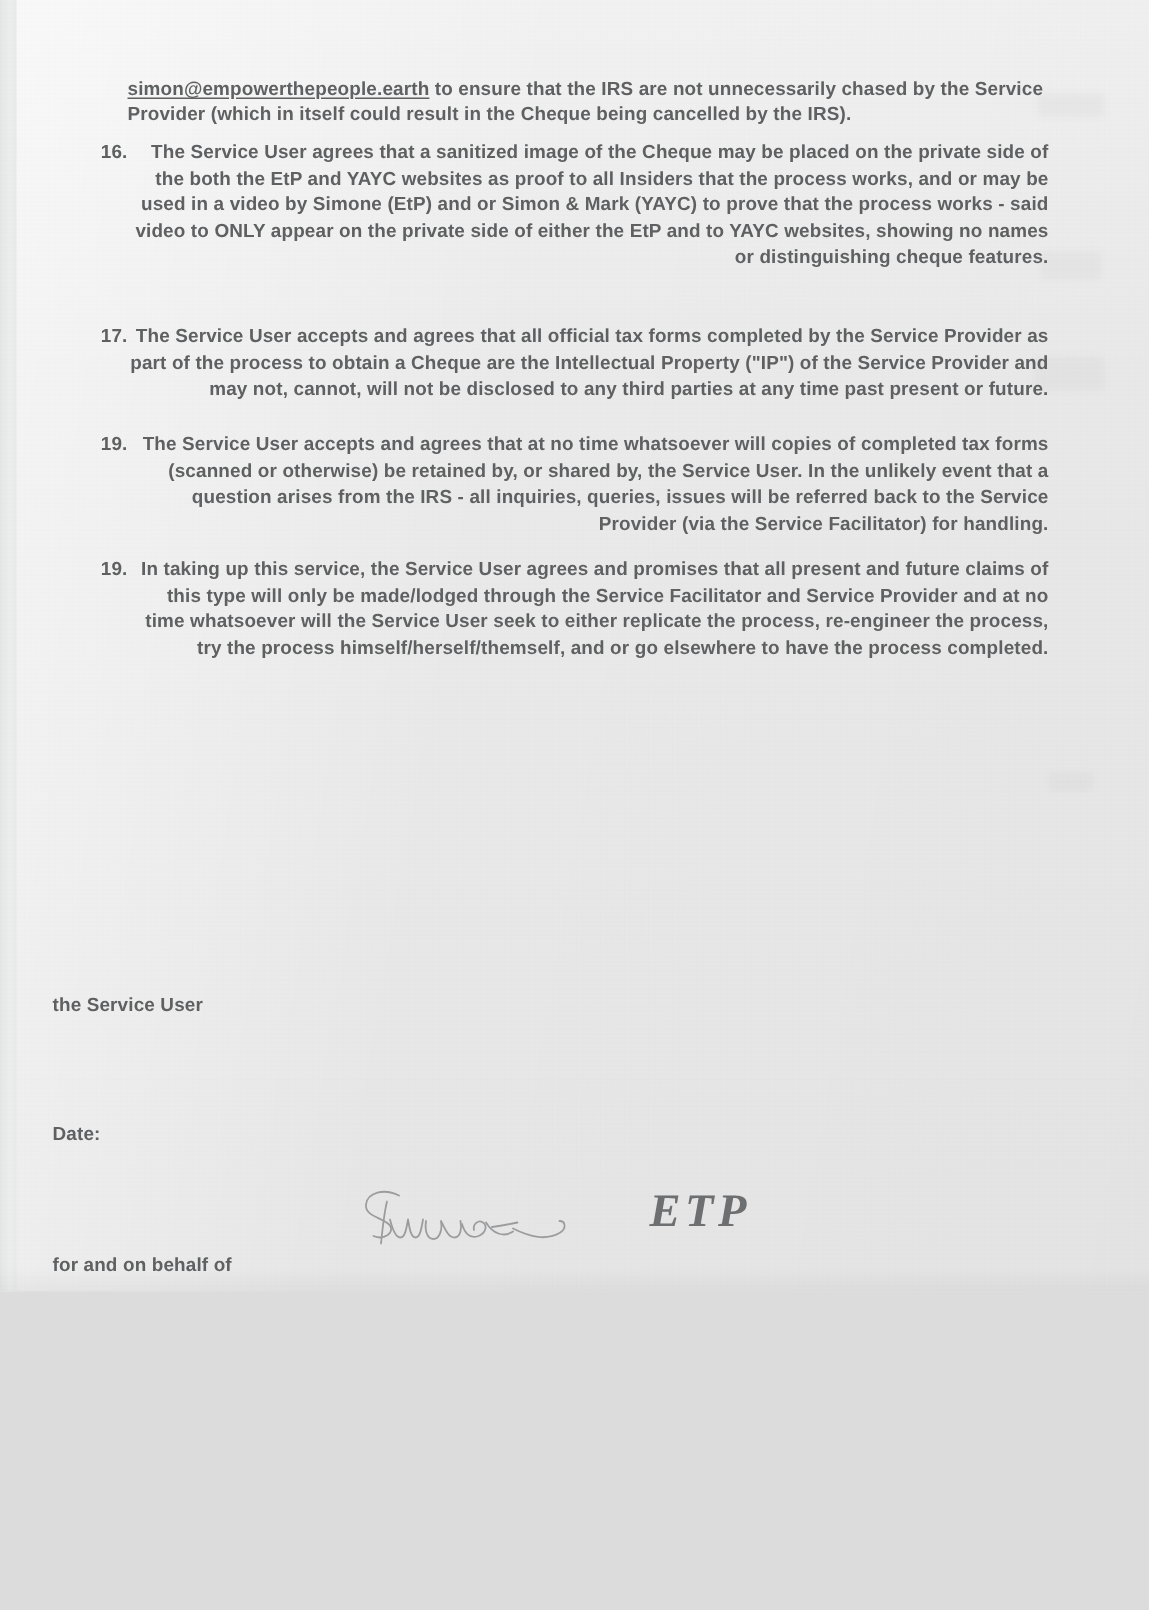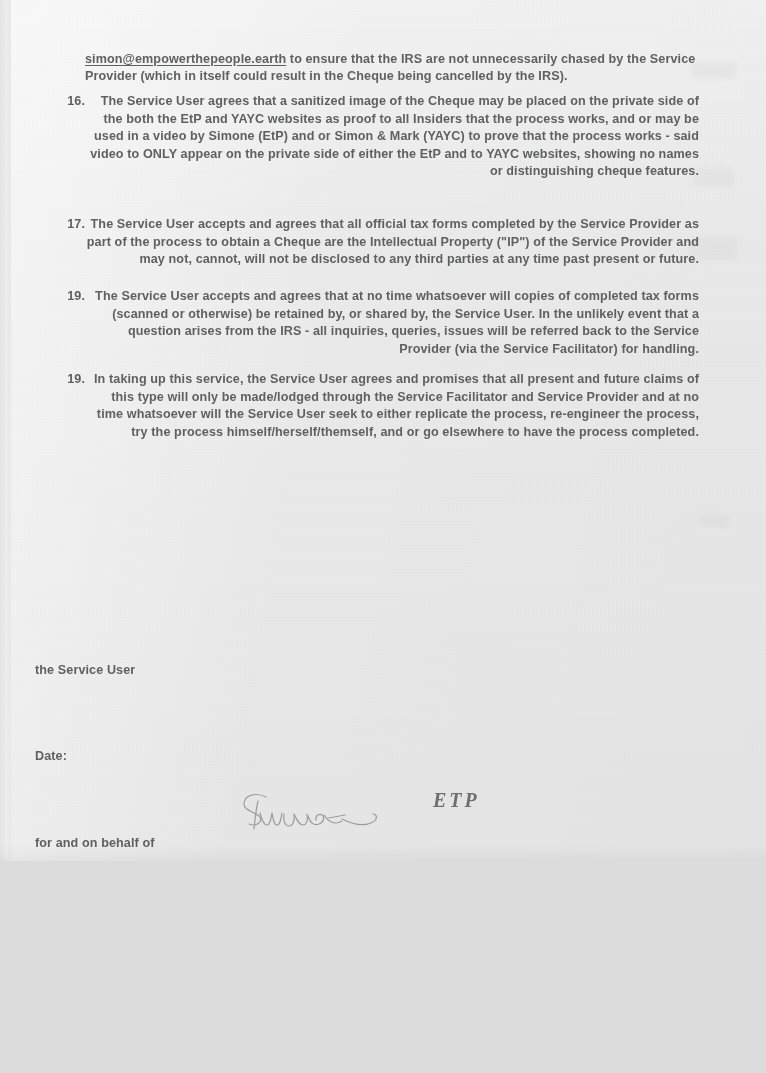--- a/index.html
+++ b/index.html
@@ -119,21 +119,21 @@
     position: absolute;
     pointer-events: none;
   }
   #sig-etp-mark  { left: 236px; top: 783px; }
   #sig-yayc-mark { left: 252px; top: 958px; }
 
   .hand-label {
     position: absolute;
     color: #6d6e70;
     font-family: "Liberation Serif", serif;
-    font-size: 20px;
+    font-size: 31px;
     letter-spacing: 3px;
     font-style: italic;
   }
   #hand-etp  { left: 433px; top: 789px; }
   #hand-yayc { left: 433px; top: 975px; }
 
   
   .smudge {
     position: absolute;
     pointer-events: none;

